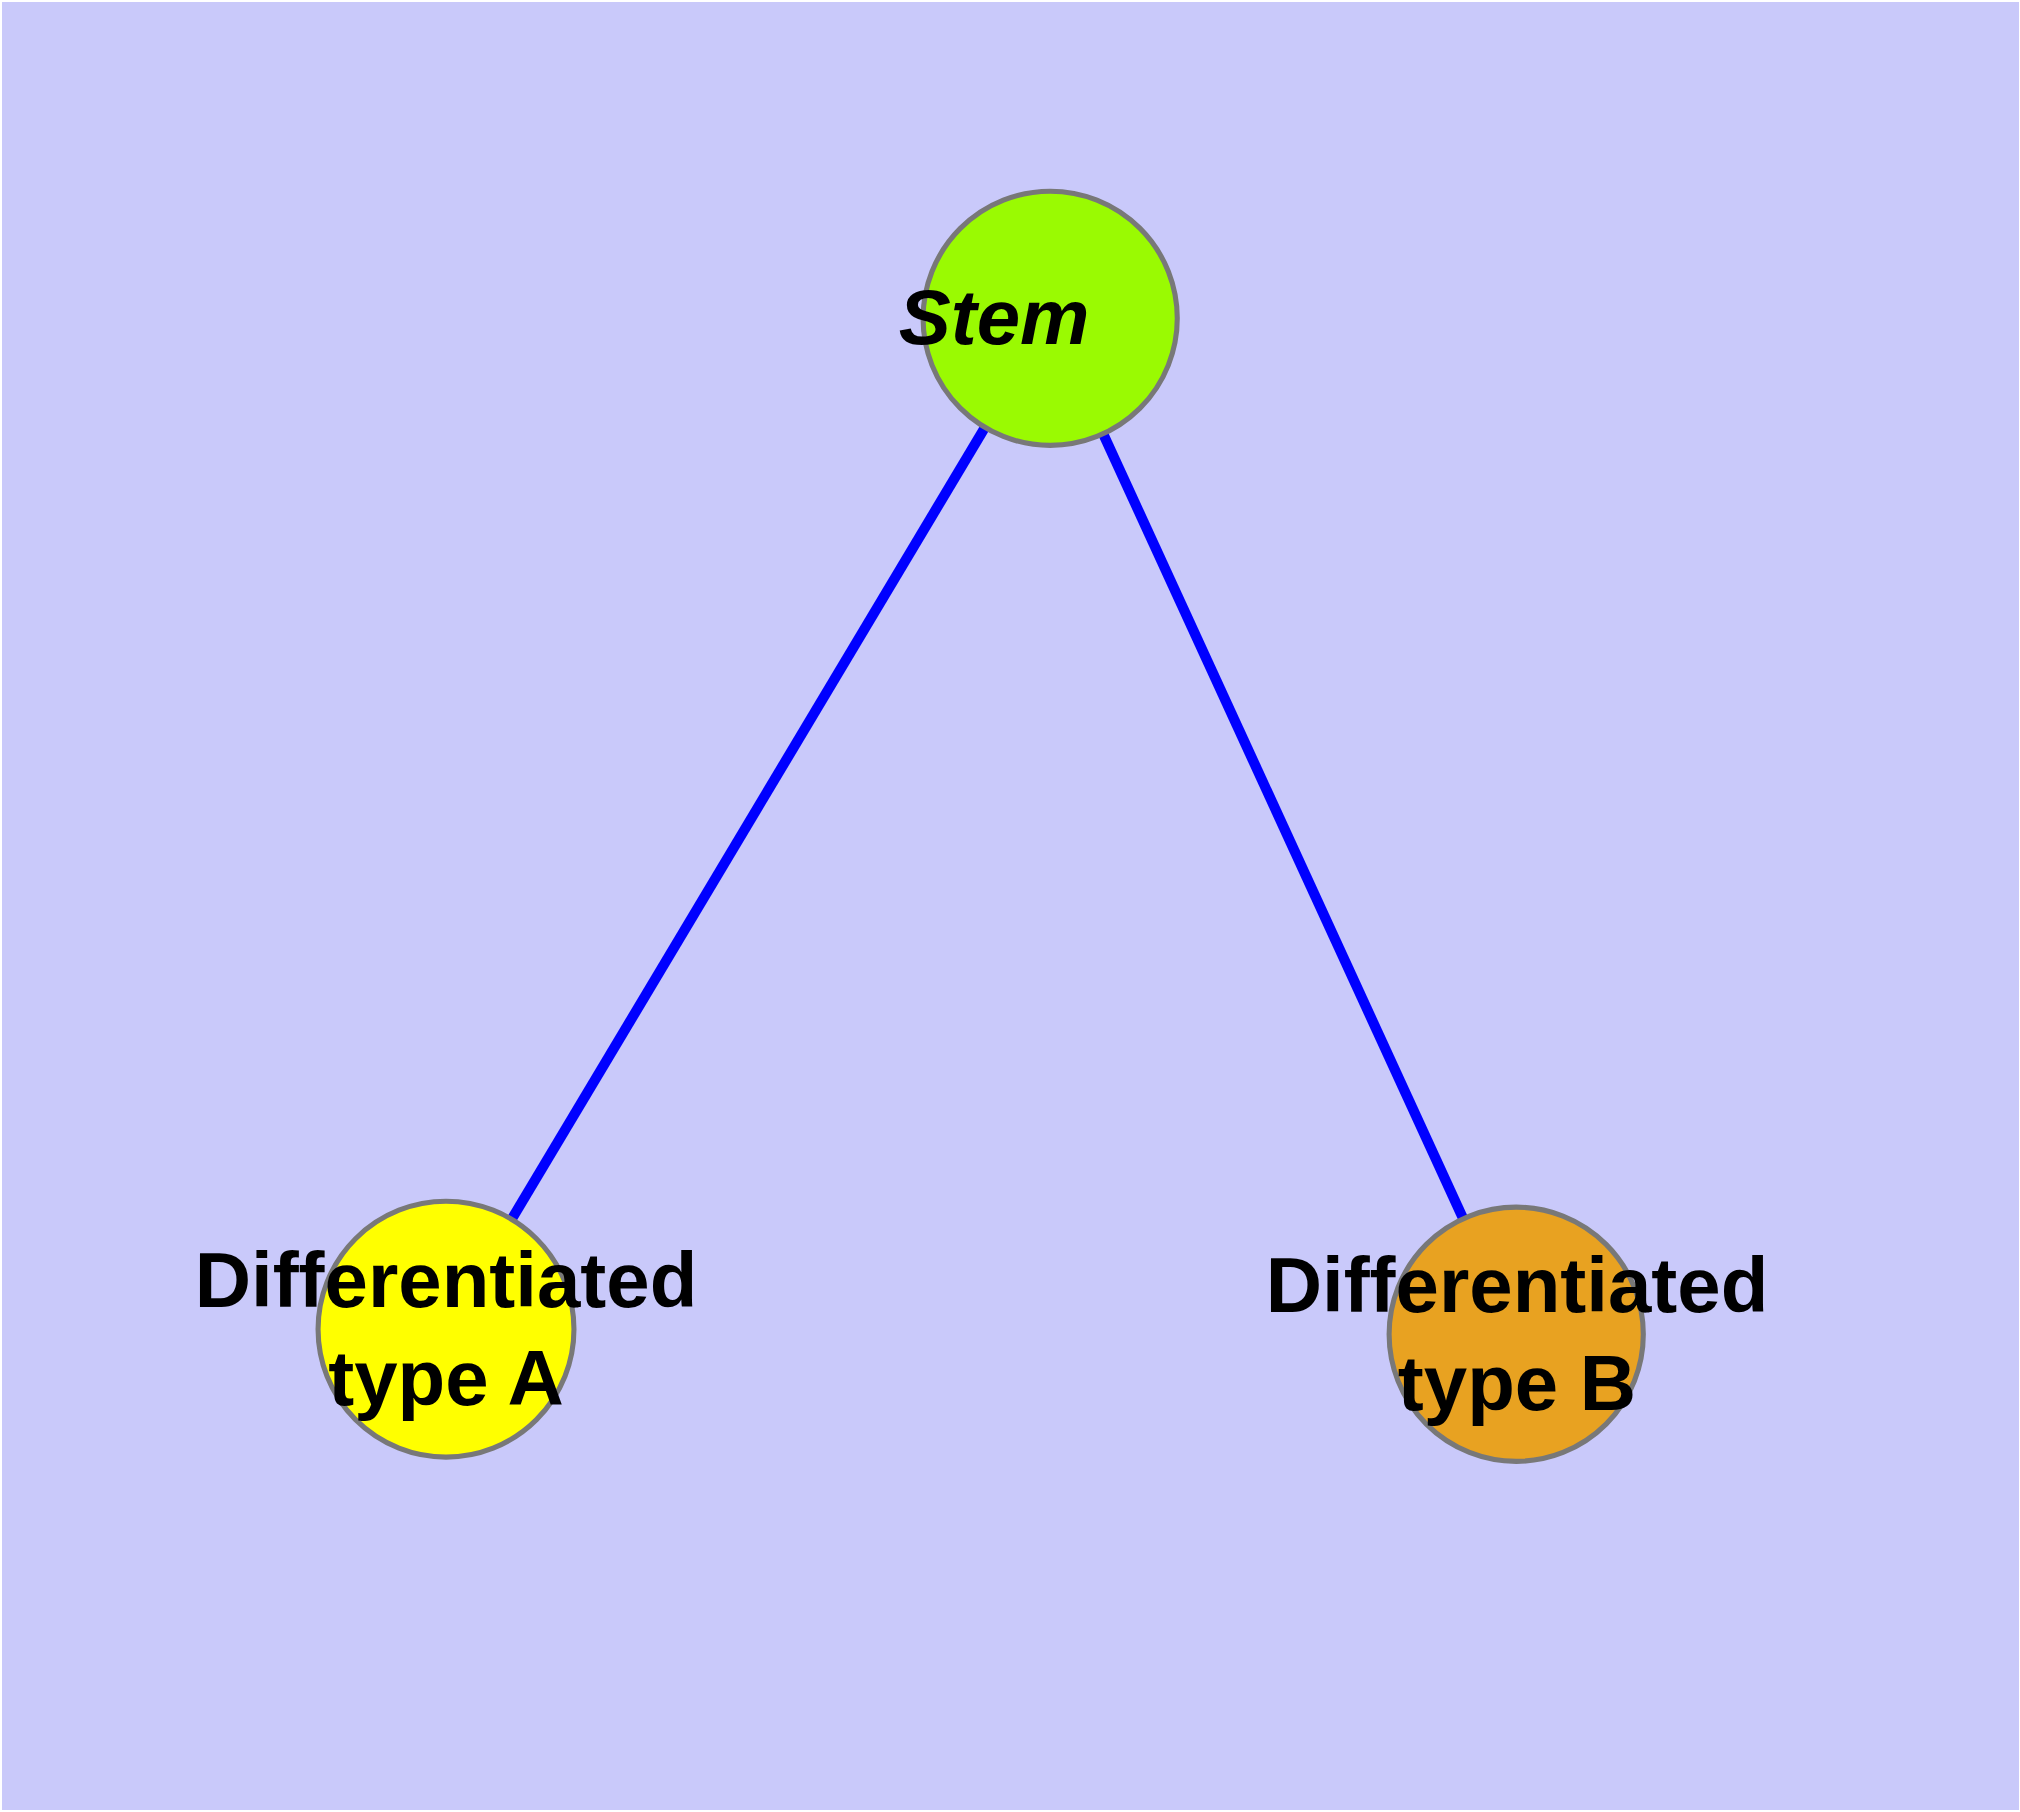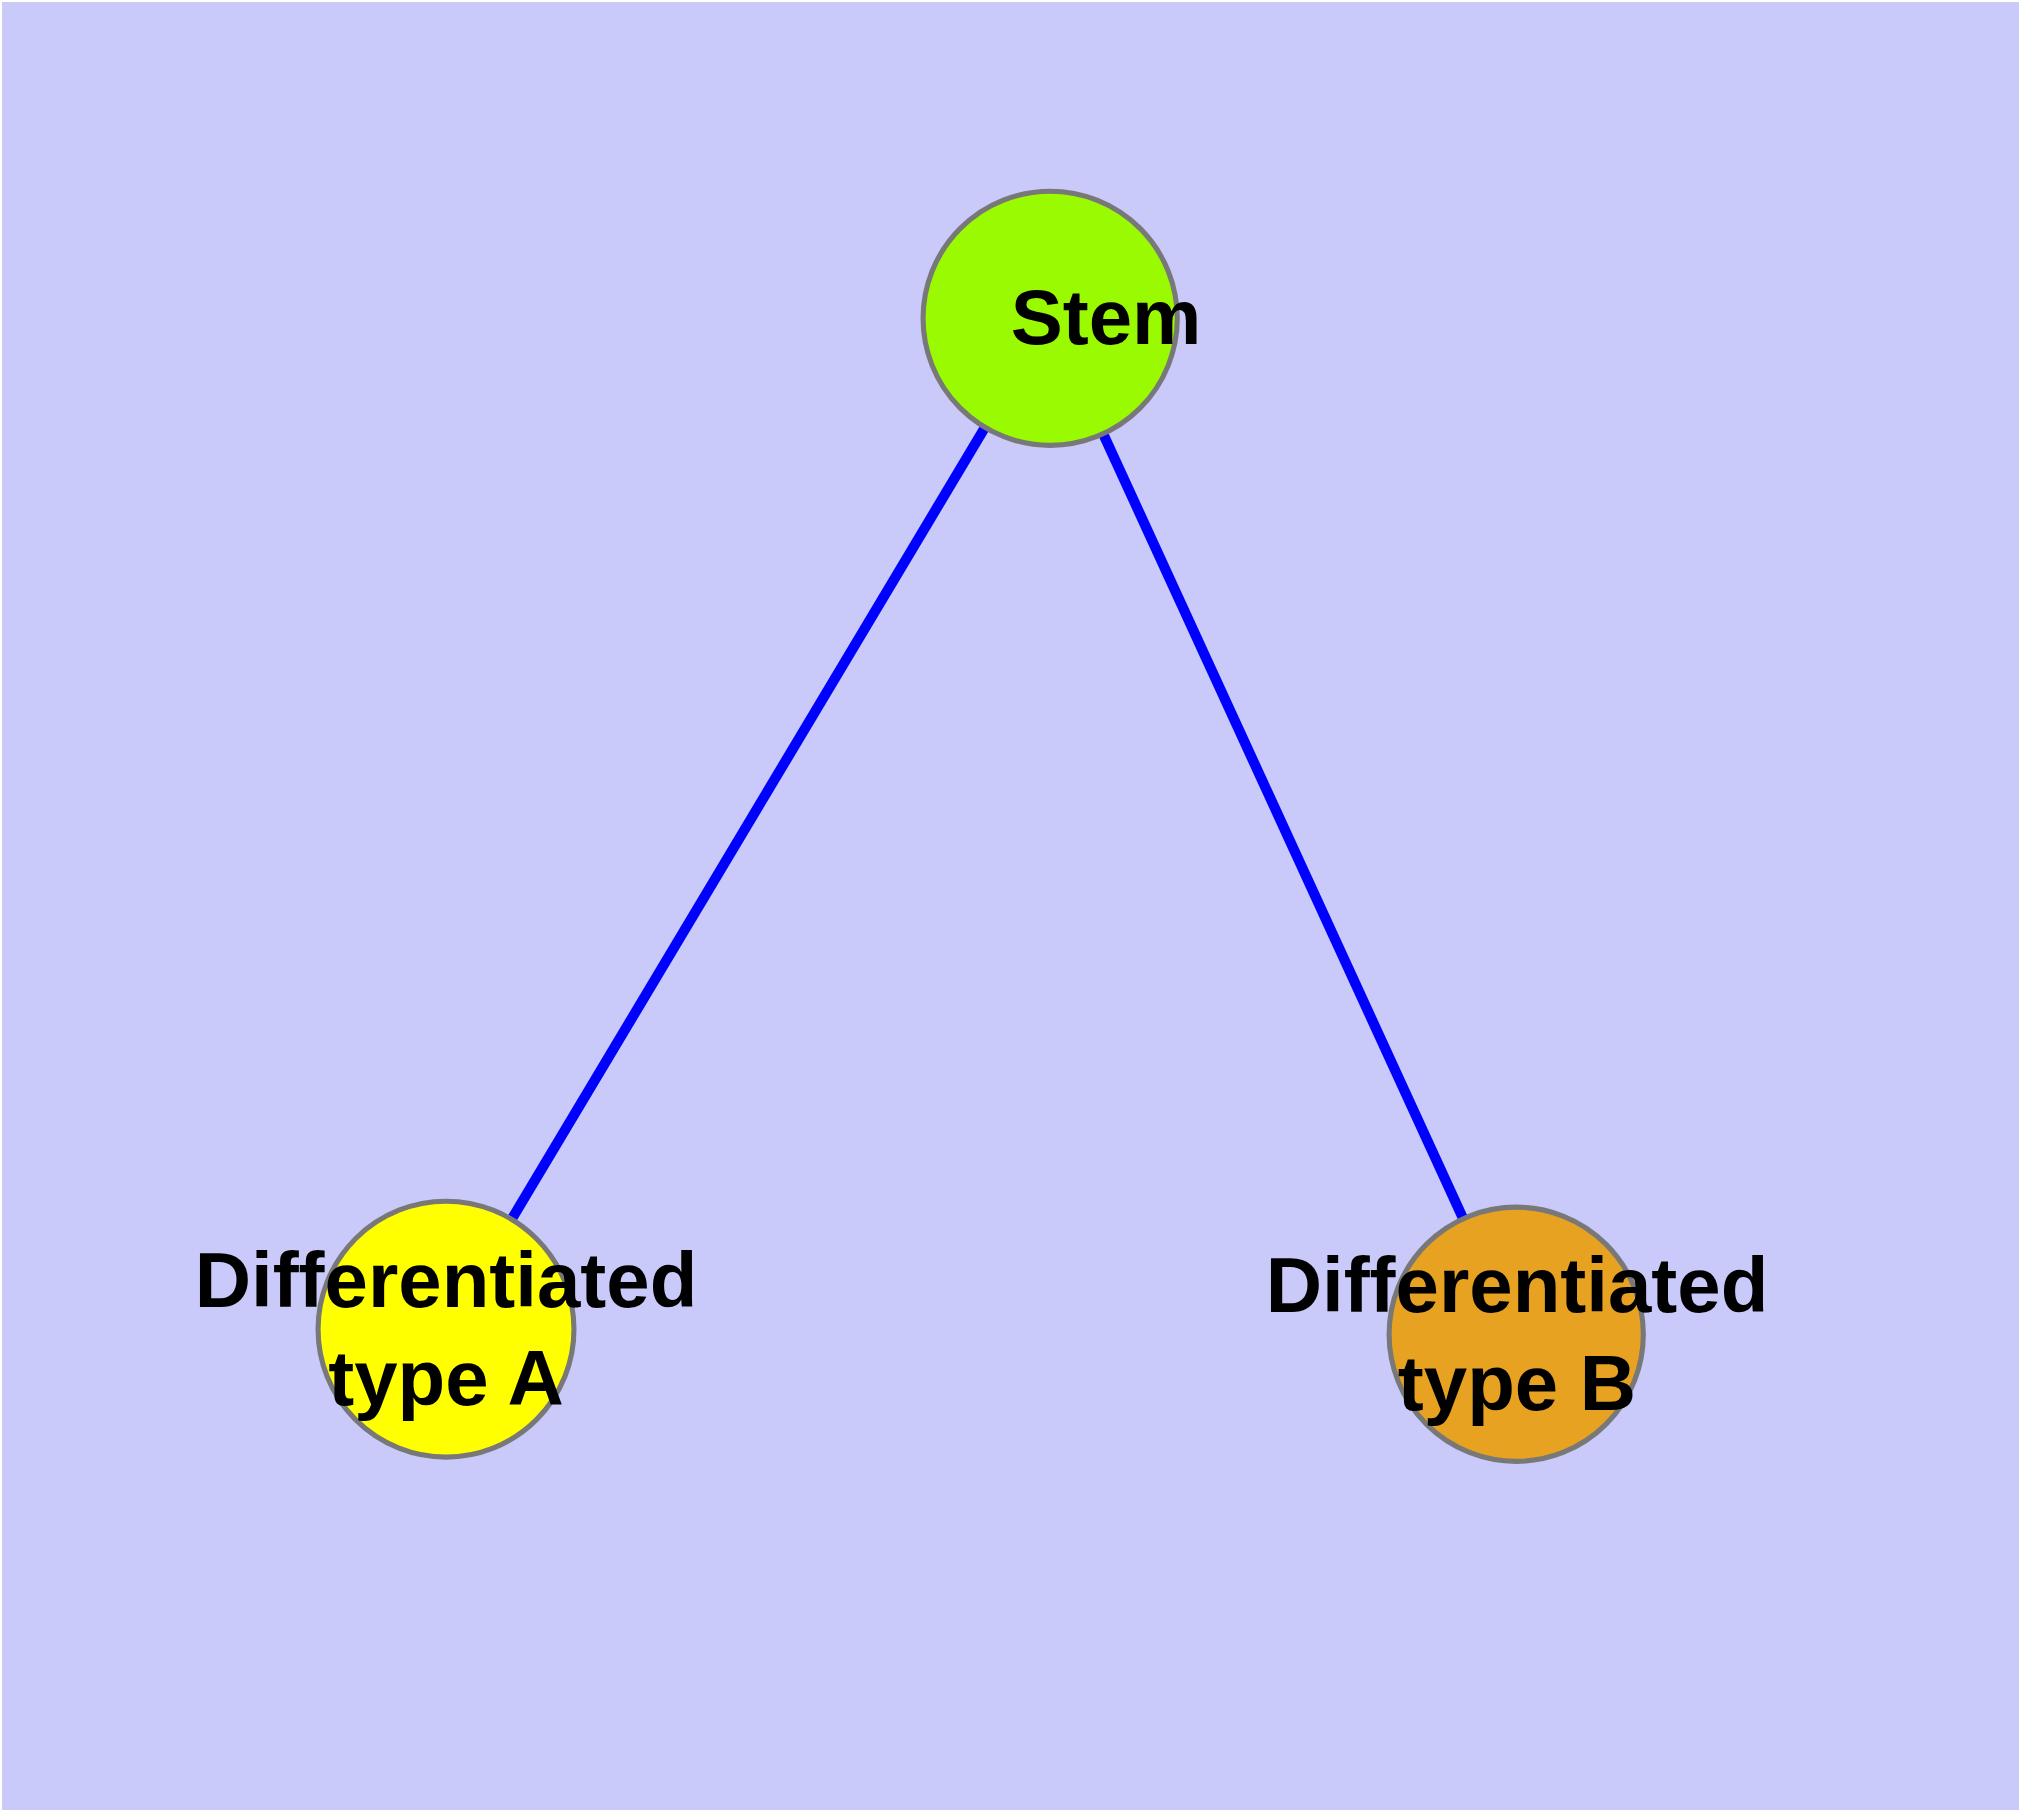--- a/index.html
+++ b/index.html
@@ -44,21 +44,21 @@
 
 <div id="canvas" style="background: rgb(201, 201, 250);">
   <svg id="graph-svg" viewBox="0 0 2378 2132">
       <line x1="1237" y1="373" x2="524" y2="1566" stroke="#0000FF" stroke-width="12"></line>
       <line x1="1237" y1="373" x2="1787" y2="1572" stroke="#0000FF" stroke-width="12"></line>
       <circle cx="1237" cy="373" r="150" fill="#9AFA02" stroke="#787878" stroke-width="6"></circle>
       <circle cx="524" cy="1566" r="151" fill="#FFFF00" stroke="#787878" stroke-width="6"></circle>
       <circle cx="1787" cy="1572" r="150" fill="#E8A221" stroke="#787878" stroke-width="6"></circle>
     </svg>
 
-  <div class="node-label" style="color: rgb(0, 0, 0); left: 1104px; top: 316px;">Stem</div>
+  <div class="node-label" style="color: rgb(0, 0, 0); left: 992px; top: 316px; font-style: italic;">Stem</div>
 
   <div class="node-label" style="color: rgb(0, 0, 0); left: 444px; top: 1327px;">Differentiated
 type A</div>
 
   <div class="node-label" style="color: rgb(0, 0, 0); left: 1515px; top: 1332px;">Differentiated
 type B</div>
 </div>
 
 
 </body></html>

